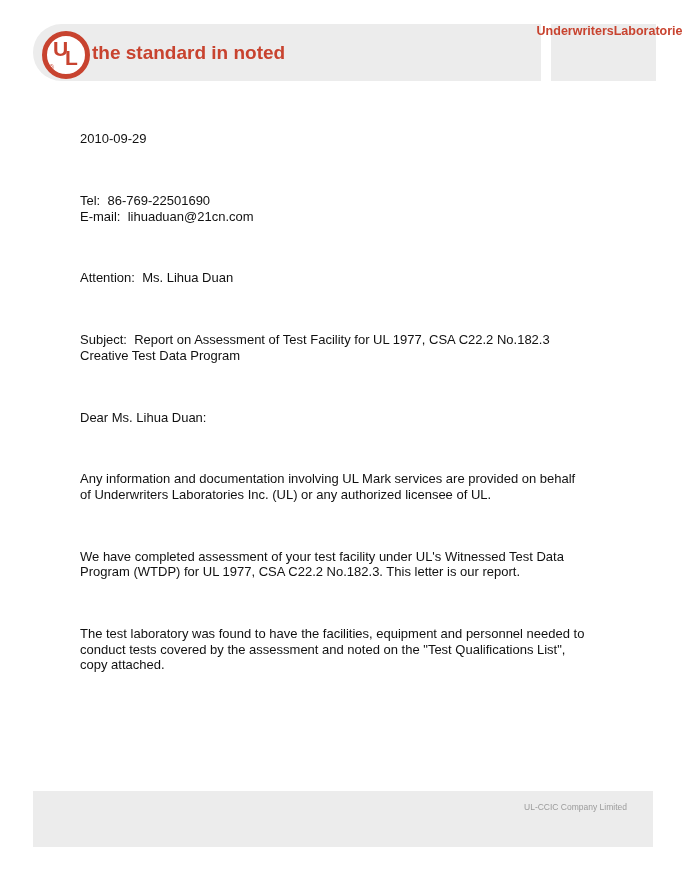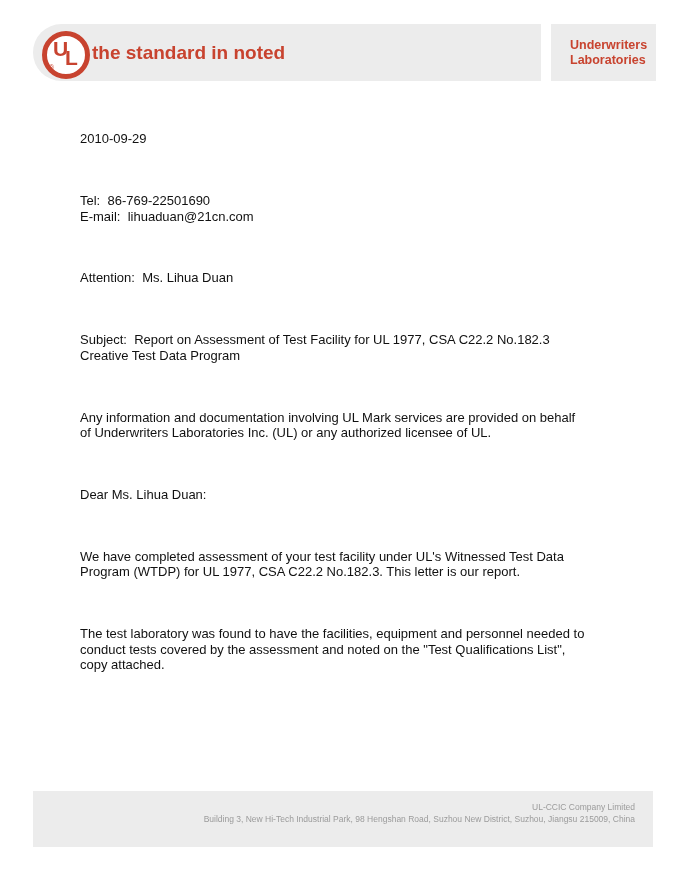--- a/index.html
+++ b/index.html
@@ -33,38 +33,38 @@
   .ul-logo .reg{
     position:absolute;left:2px;top:28px;font-size:7px;line-height:1;
     color:var(--brand-red);
   }
   .tagline{
     position:absolute;left:59px;top:0;line-height:57px;
     font-size:19px;font-weight:bold;color:var(--brand-red);white-space:nowrap;
   }
   .brand-box{
     position:absolute;left:551px;top:24px;width:105px;height:57px;box-sizing:border-box;
-    background:var(--bar-gray);display:flex;flex-direction:column;justify-content:center;
+    background:var(--bar-gray);display:flex;flex-direction:row;justify-content:center;
     padding-left:19px;
   }
   .brand-box div{
     font-size:12.5px;line-height:15px;font-weight:bold;color:var(--brand-red);
   }
 
   
   .letter{
     position:absolute;left:76px;top:100px;width:580px;
     font-size:13px;line-height:15.6px;white-space:pre-wrap;
   }
   .letter p{margin:0 0 15px 4px;}
 
   
   .footer-bar{
     position:absolute;left:33px;top:791px;width:620px;height:56px;box-sizing:border-box;
-    background:var(--bar-gray);text-align:right;padding:11px 18px 0 0;
+    background:var(--bar-gray);text-align:right;padding:11px 26px 0 0;
   }
   .footer-bar div{
     font-size:8.5px;line-height:11.5px;color:var(--footer-gray);white-space:nowrap;
   }
 </style>
 </head>
 <body>
 
 <div class="page">
 
@@ -81,33 +81,32 @@
     <div>Laboratories</div>
   </div>
 
   <div class="letter">
     <p>2010-09-29</p>
     <p>Tel:  86-769-22501690
 E-mail:  lihuaduan@21cn.com</p>
     <p>Attention:  Ms. Lihua Duan</p>
     <p>Subject:  Report on Assessment of Test Facility for UL 1977, CSA C22.2 No.182.3
 Creative Test Data Program</p>
+    <p>Dear Ms. Lihua Duan:</p>
     <p>Any information and documentation involving UL Mark services are provided on behalf
 of Underwriters Laboratories Inc. (UL) or any authorized licensee of UL.</p>
-    <p>Dear Ms. Lihua Duan:</p>
     <p>We have completed assessment of your test facility under UL's Witnessed Test Data
 Program (WTDP) for UL 1977, CSA C22.2 No.182.3. This letter is our report.</p>
     <p>The test laboratory was found to have the facilities, equipment and personnel needed to
 conduct tests covered by the assessment and noted on the "Test Qualifications List",
 copy attached.</p>
     
 
     
 
     
   </div>
 
   <div class="footer-bar">
     <div>UL-CCIC Company Limited</div>
-    <div>Building 3, New Hi-Tech Industrial Park, 98 Hengshan Road, Suzhou New District, Suzhou, Jiangsu 215009, China</div>
   </div>
 
 </div>
 
 </body></html>

